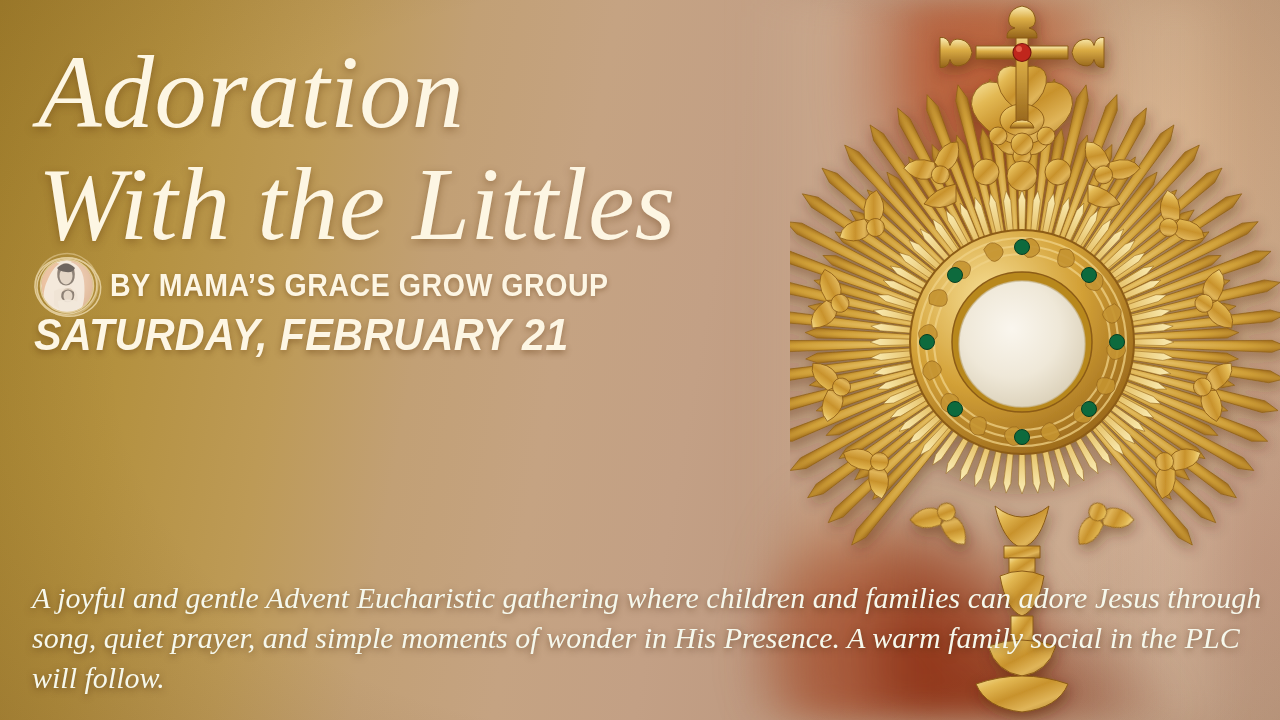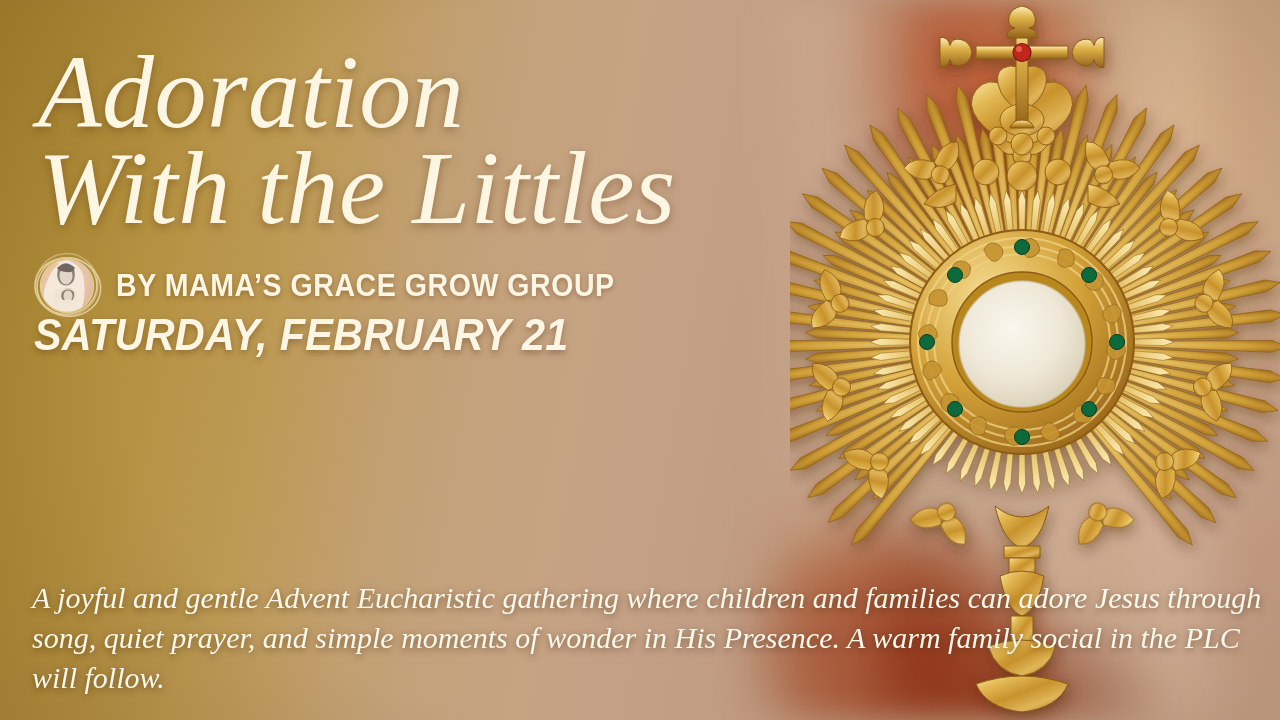--- a/index.html
+++ b/index.html
@@ -78,26 +78,26 @@
     left:38px;
     font-family:"Liberation Serif", serif;
     font-style:italic;
     font-weight:400;
     color:#fdf6e3;
     letter-spacing:0.5px;
     text-shadow:0 3px 9px rgba(92,52,12,0.42);
     white-space:nowrap;
   }
   .title-1 { top:40px;  font-size:104px; line-height:1.0; }
-  .title-2 { top:136px; font-size:104px; line-height:1.0; }
+  .title-2 { top:152px; font-size:104px; line-height:1.0; }
 
   .byline-row {
     position:absolute;
     left:28px; top:247px;
-    display:flex; align-items:center; gap:18px;
+    display:flex; align-items:center; gap:12px;
   }
   .logo-badge {
     position:relative;
     width:78px; height:78px;
     flex:0 0 auto;
   }
   .logo-badge svg { display:block; width:78px; height:78px; }
 
   .byline {
     font-family:"Liberation Sans", sans-serif;

